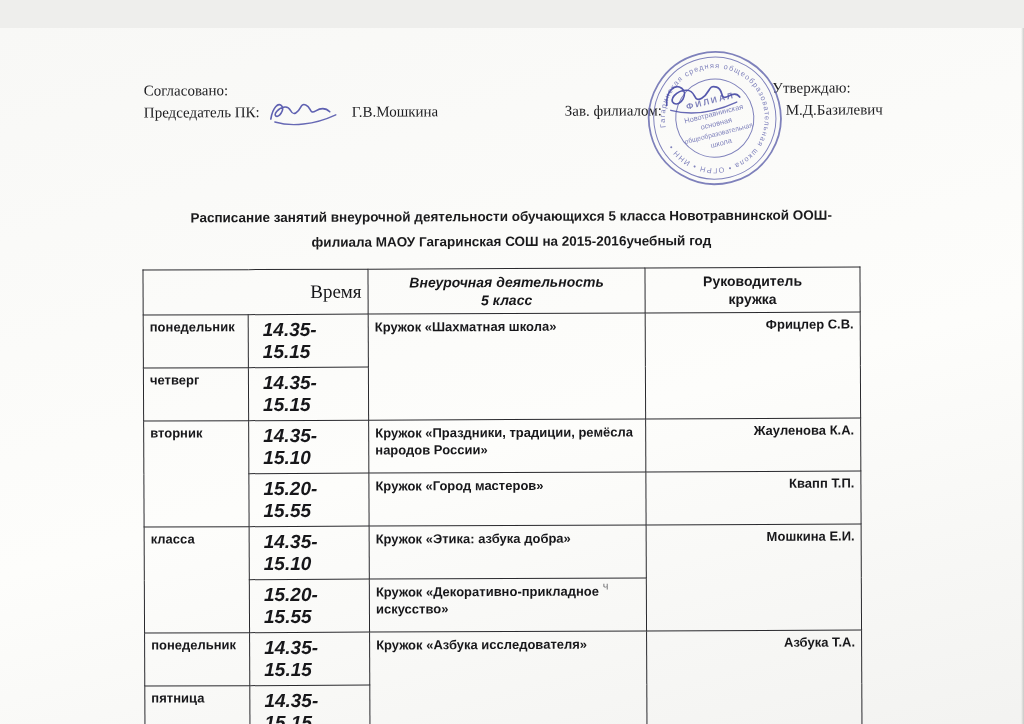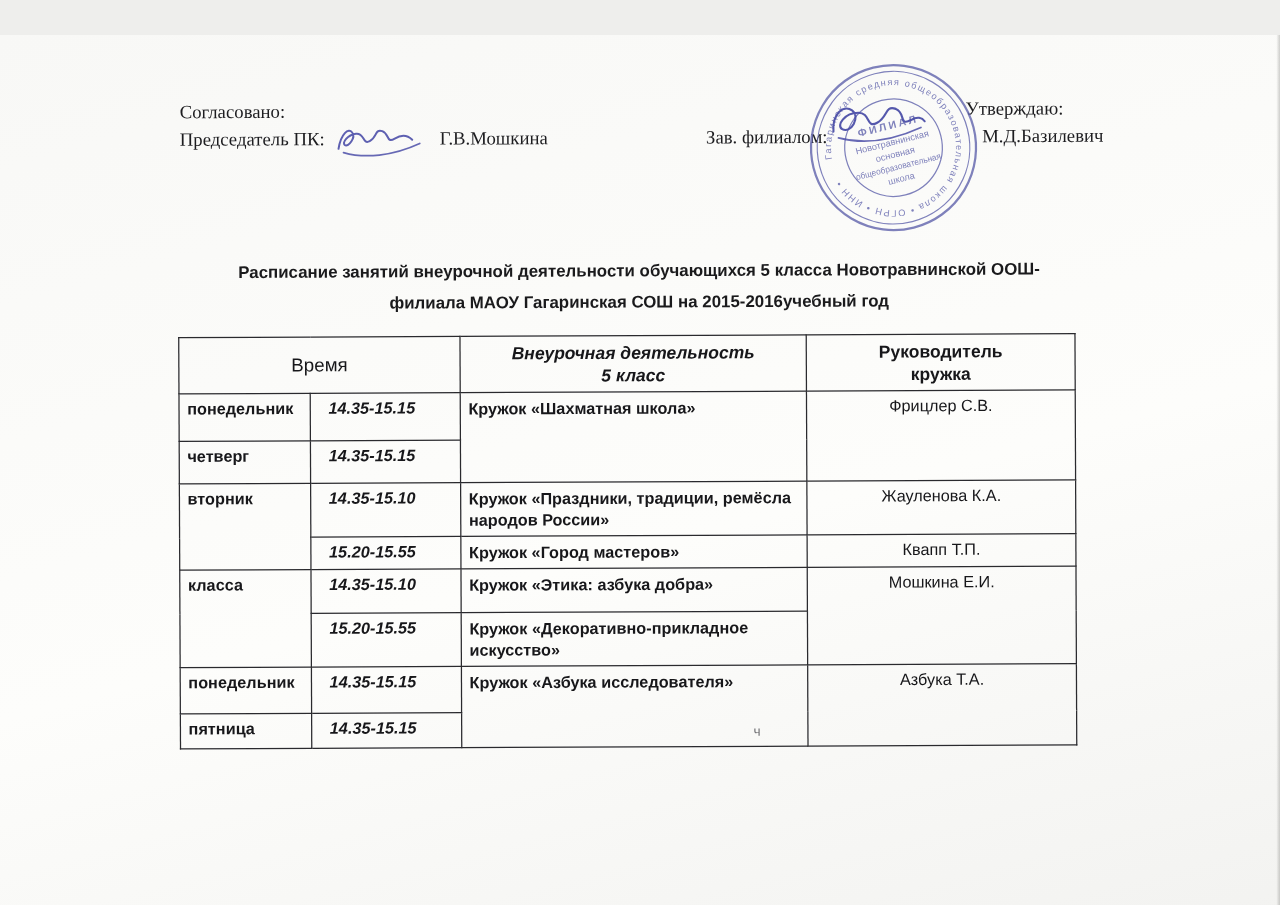--- a/index.html
+++ b/index.html
@@ -46,27 +46,27 @@
   }
 
   
   .schedule {
     position: absolute; left: 143px; top: 240px; width: 717px;
     border-collapse: collapse; table-layout: fixed;
     font-family: "Liberation Sans", sans-serif;
     color: #17171a;
   }
   .schedule td { border: 1.2px solid #2a2a2e; vertical-align: top; padding: 4px 6px; }
-  .hdr-time  { font-size: 15px; font-weight: normal; text-align: center; vertical-align: middle !important; font-family: Liberation Sans, sans-serif; }
+  .hdr-time  { font-size: 19px; font-weight: normal; text-align: right; vertical-align: middle !important; font-family: Liberation Serif, serif; }
   .hdr-act   { font-style: italic; font-weight: bold; text-align: center; font-size: 14px; line-height: 18px; vertical-align: middle !important; }
   .hdr-lead  { font-weight: bold; text-align: center; font-size: 14px; line-height: 18px; vertical-align: middle !important; }
   .day  { font-weight: bold; font-size: 13px; }
-  .time { font-weight: bold; font-style: italic; font-size: 13px; padding-left: 14px !important; }
+  .time { font-weight: bold; font-style: italic; font-size: 19px; padding-left: 14px !important; }
   .act  { font-weight: bold; font-size: 13px; line-height: 17px; }
-  .lead { font-weight: normal; font-size: 13px; text-align: center; }
+  .lead { font-weight: bold; font-size: 13px; text-align: right; }
 
   
   .stray-mark { position: absolute; left: 602px; top: 552px; font-size: 11px; color: #77777a; font-family: "Liberation Sans", sans-serif; }
   .scan-bottom {
     position: absolute; left: -10px; bottom: 0; width: 1044px; height: 10px;
     background: linear-gradient(to bottom, rgba(0,0,0,0) 0%, rgba(100,100,96,0.5) 40%, rgba(40,40,38,0.9) 72%, rgba(18,18,16,0.95) 100%);
     transform: rotate(0.35deg); transform-origin: left bottom;
   }
   .scan-right {
     position: absolute; right: 0; top: 0; width: 3px; height: 724px;

